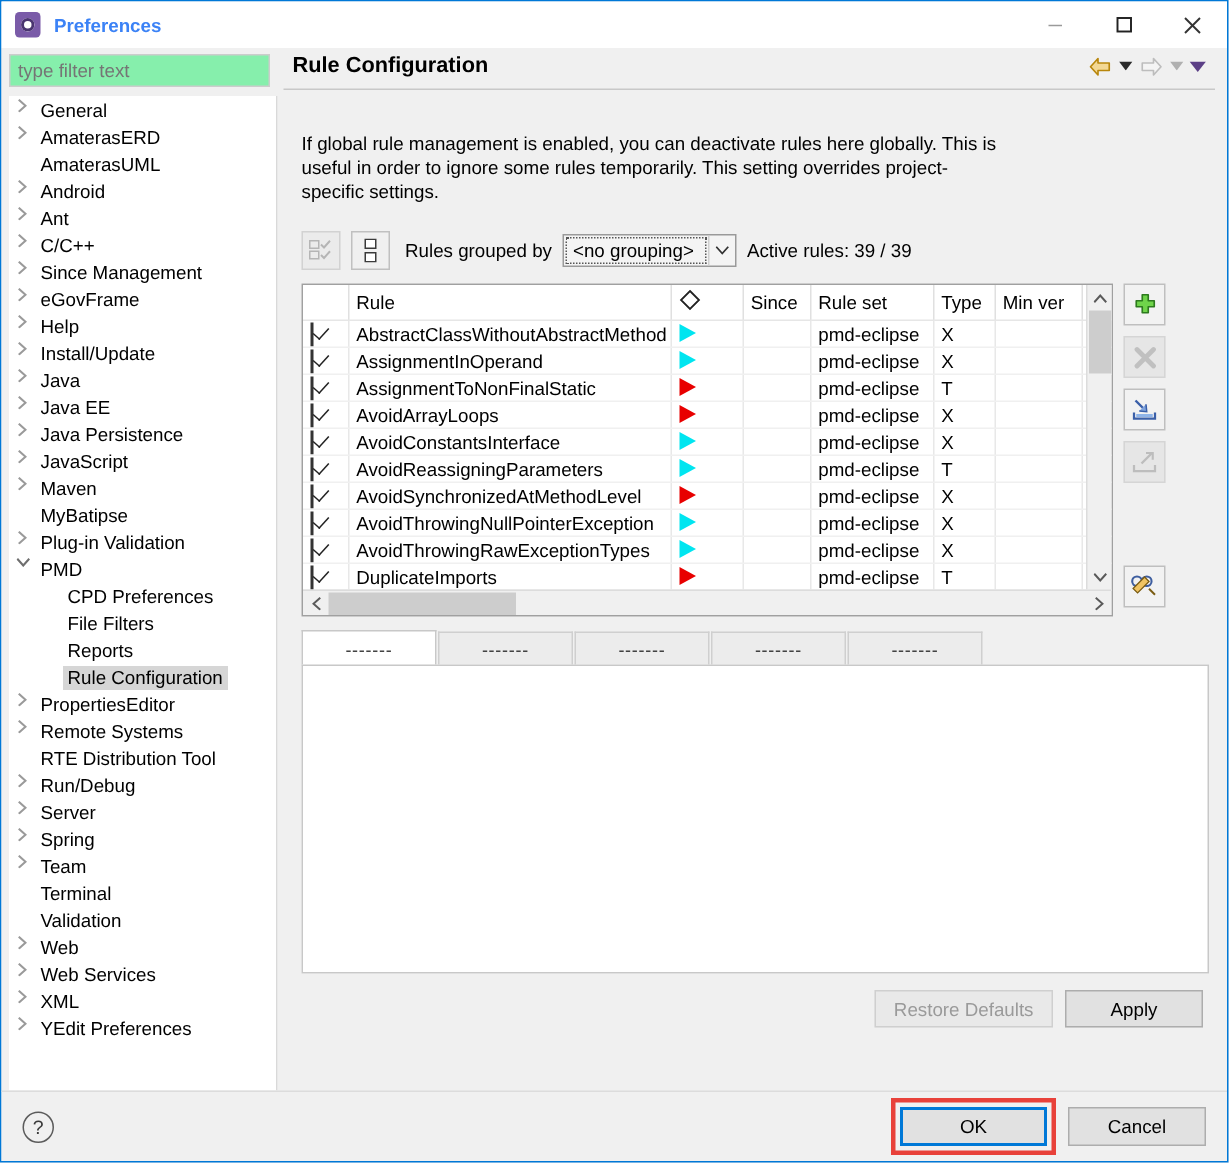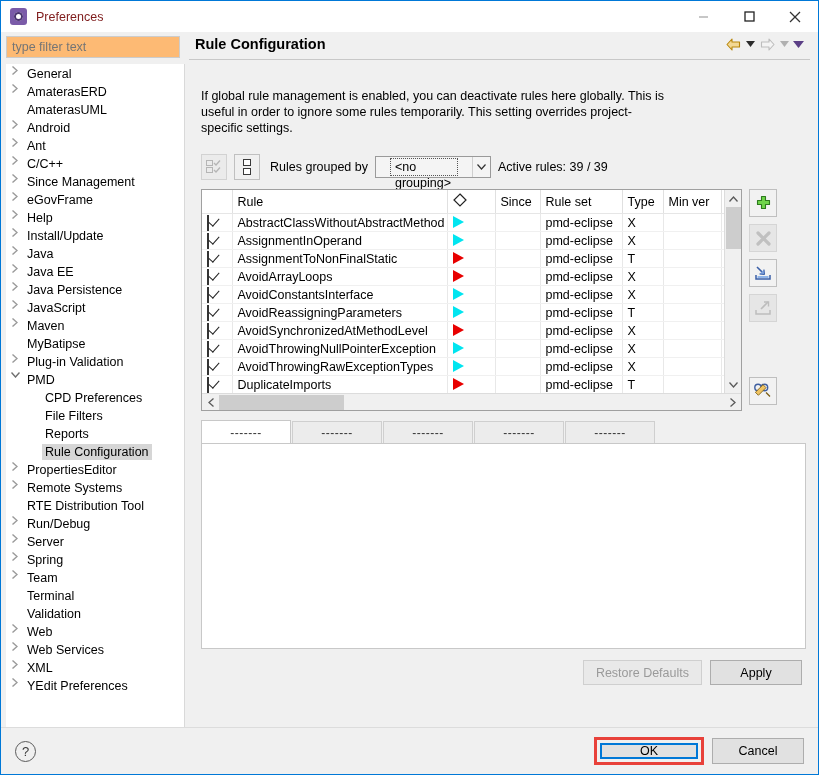--- a/index.html
+++ b/index.html
@@ -32,21 +32,21 @@
     background: #7a5ba8;
     border-radius: 3px;
   }
   #app-icon .gear::after {
     content: ""; position: absolute;
     left: 4px; top: 4px; width: 9px; height: 9px;
     border-radius: 50%;
     background: #ffffff;
     box-shadow: inset 0 0 0 2px #4a3570;
   }
-  #title-text { margin-left: 9px; font-size: 12.5px; color: #7f1d1d; }
+  #title-text { margin-left: 9px; font-size: 12.5px; color: #3b82f6; font-weight: bold; }
   .wctrls { position: absolute; right: 0; top: 0; height: 31px; display: flex; }
   .wbtn {
     width: 46px; height: 31px;
     display: flex; align-items: center; justify-content: center;
     color: #333;
   }
   
   #body {
     flex: 1; display: flex;
     padding: 0 0 0 0;
@@ -55,21 +55,21 @@
   
   #leftpane {
     width: 184px; min-width: 184px;
     display: flex; flex-direction: column;
     padding: 4px 0 0 5px;
     background: #f0f0f0;
   }
   #filter-input {
     width: 174px; height: 22px;
     border: 1px solid #cccccc;
-    background: #fdba74;
+    background: #86efac;
     font-family: "Liberation Sans", sans-serif;
     font-size: 12.5px;
     color: #6d6d6d;
     padding: 0 5px;
     outline: none;
   }
   #tree {
     flex: 1; margin-top: 6px;
     background: #ffffff;
     border-right: 1px solid #d9d9d9;
@@ -128,21 +128,21 @@
   }
   .tbtn.disabled { border-color: #d2d2d2; background: #ebebeb; }
   .gb-label { font-size: 12.5px; margin-left: 3px; }
   #group-select {
     height: 22px; width: 116px;
     border: 1px solid #9a9a9a; background: #f4f4f4;
     display: flex; align-items: center;
   }
   #group-select .gsval {
     flex: 1; padding: 0 4px; font-size: 12.5px;
-    border: 1px dotted #555; margin: 14px;
+    border: 1px dotted #555; margin: 1px;
     line-height: 16px; height: 18px;
   }
   #group-select .gsarrow {
     width: 18px; height: 20px; display: flex;
     align-items: center; justify-content: center;
     border-left: 1px solid #cfcfcf;
   }
   #active-count { font-size: 12.5px; }
   
   #table-block { margin-top: 9px; display: flex; align-items: flex-start; }
@@ -265,21 +265,21 @@
     display: flex; align-items: center; justify-content: center;
     font-size: 13px;
   }
   #footer-btns { margin-left: auto; display: flex; align-items: center; }
   #ok-highlight {
     border: 3px solid #e8413a;
     padding: 3px;
     display: flex;
   }
   #ok-btn {
-    height: 16px; width: 98px;
+    height: 26px; width: 98px;
     border: 2px solid #0078d7; background: #e1e1e1;
     display: flex; align-items: center; justify-content: center;
     font-size: 12.5px;
   }
   #cancel-btn {
     height: 26px; width: 92px; margin-left: 8px;
     border: 1px solid #adadad; background: #e1e1e1;
     display: flex; align-items: center; justify-content: center;
     font-size: 12.5px;
   }

